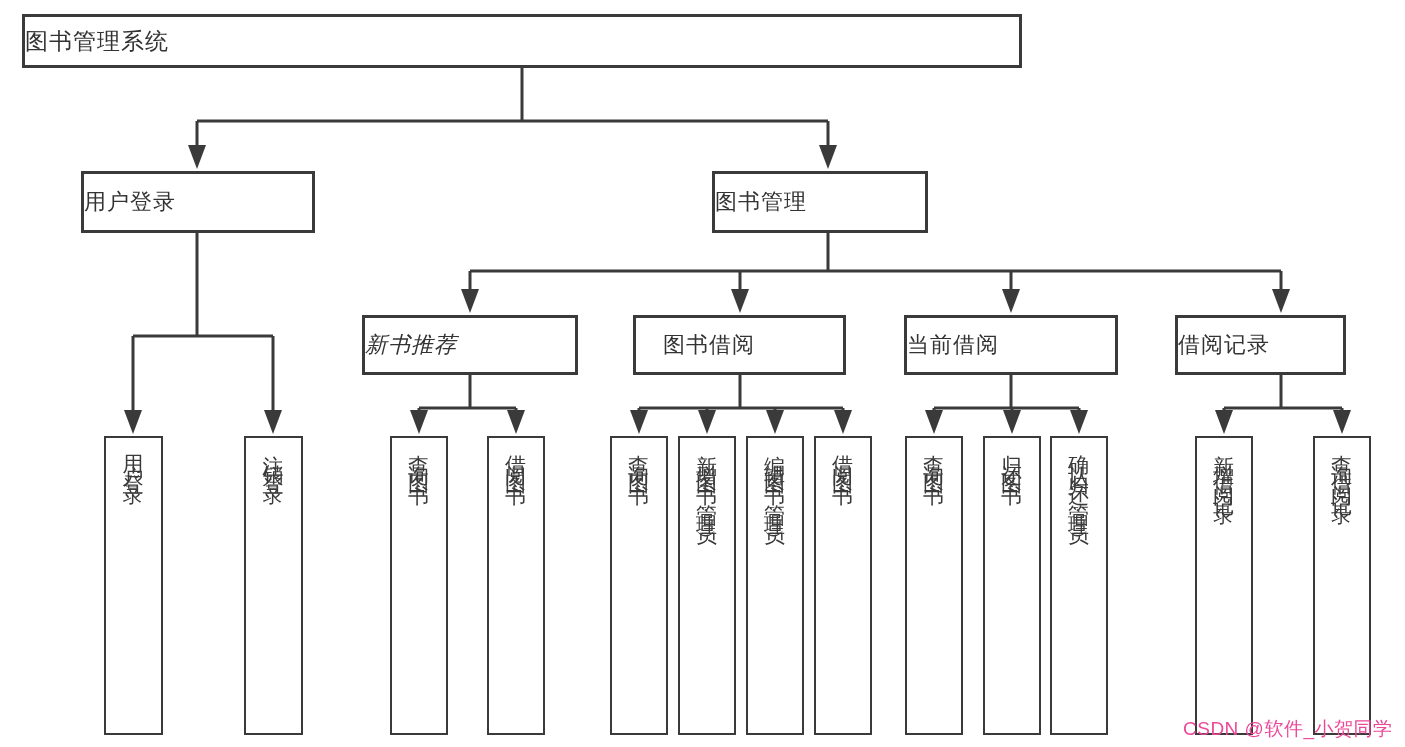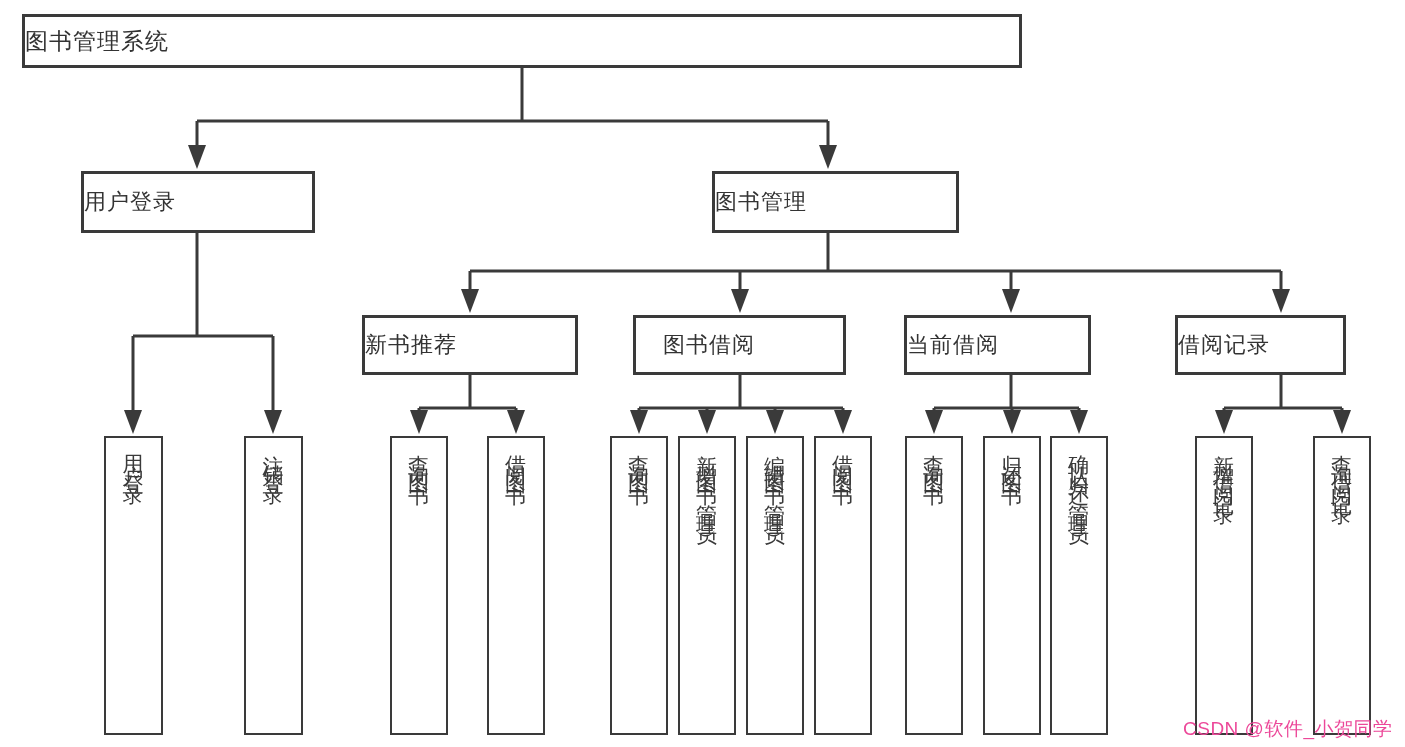--- a/index.html
+++ b/index.html
@@ -96,31 +96,31 @@
     </g>
   </svg>
 
   <div class="box hbox root" style="left:22px;top:14px;width:1000px;height:54px;">
     <span>图书管理系统</span>
   </div>
 
   <div class="box hbox" style="left:81px;top:171px;width:234px;height:62px;">
     <span>用户登录</span>
   </div>
-  <div class="box hbox" style="left:712px;top:171px;width:247px;height:62px;">
+  <div class="box hbox" style="left:712px;top:171px;width:216px;height:62px;">
     <span>图书管理</span>
   </div>
 
-  <div class="box hbox" style="left:362px;top:315px;width:216px;height:60px;">
+  <div class="box hbox" style="left:362px;top:315px;width:216px;height:60px;font-style:italic;">
     <span>新书推荐</span>
   </div>
   <div class="box hbox" style="left:633px;top:315px;width:213px;height:60px;padding-left:27px;">
     <span>图书借阅</span>
   </div>
-  <div class="box hbox" style="left:904px;top:315px;width:187px;height:60px;">
+  <div class="box hbox" style="left:904px;top:315px;width:214px;height:60px;">
     <span>当前借阅</span>
   </div>
   <div class="box hbox" style="left:1175px;top:315px;width:171px;height:60px;">
     <span>借阅记录</span>
   </div>
 
   <div class="box leaf" style="left:104px;top:436px;width:59px;height:299px;">用户登录</div>
   <div class="box leaf" style="left:244px;top:436px;width:59px;height:299px;">注销登录</div>
 
   <div class="box leaf" style="left:390px;top:436px;width:58px;height:299px;">查询图书</div>

